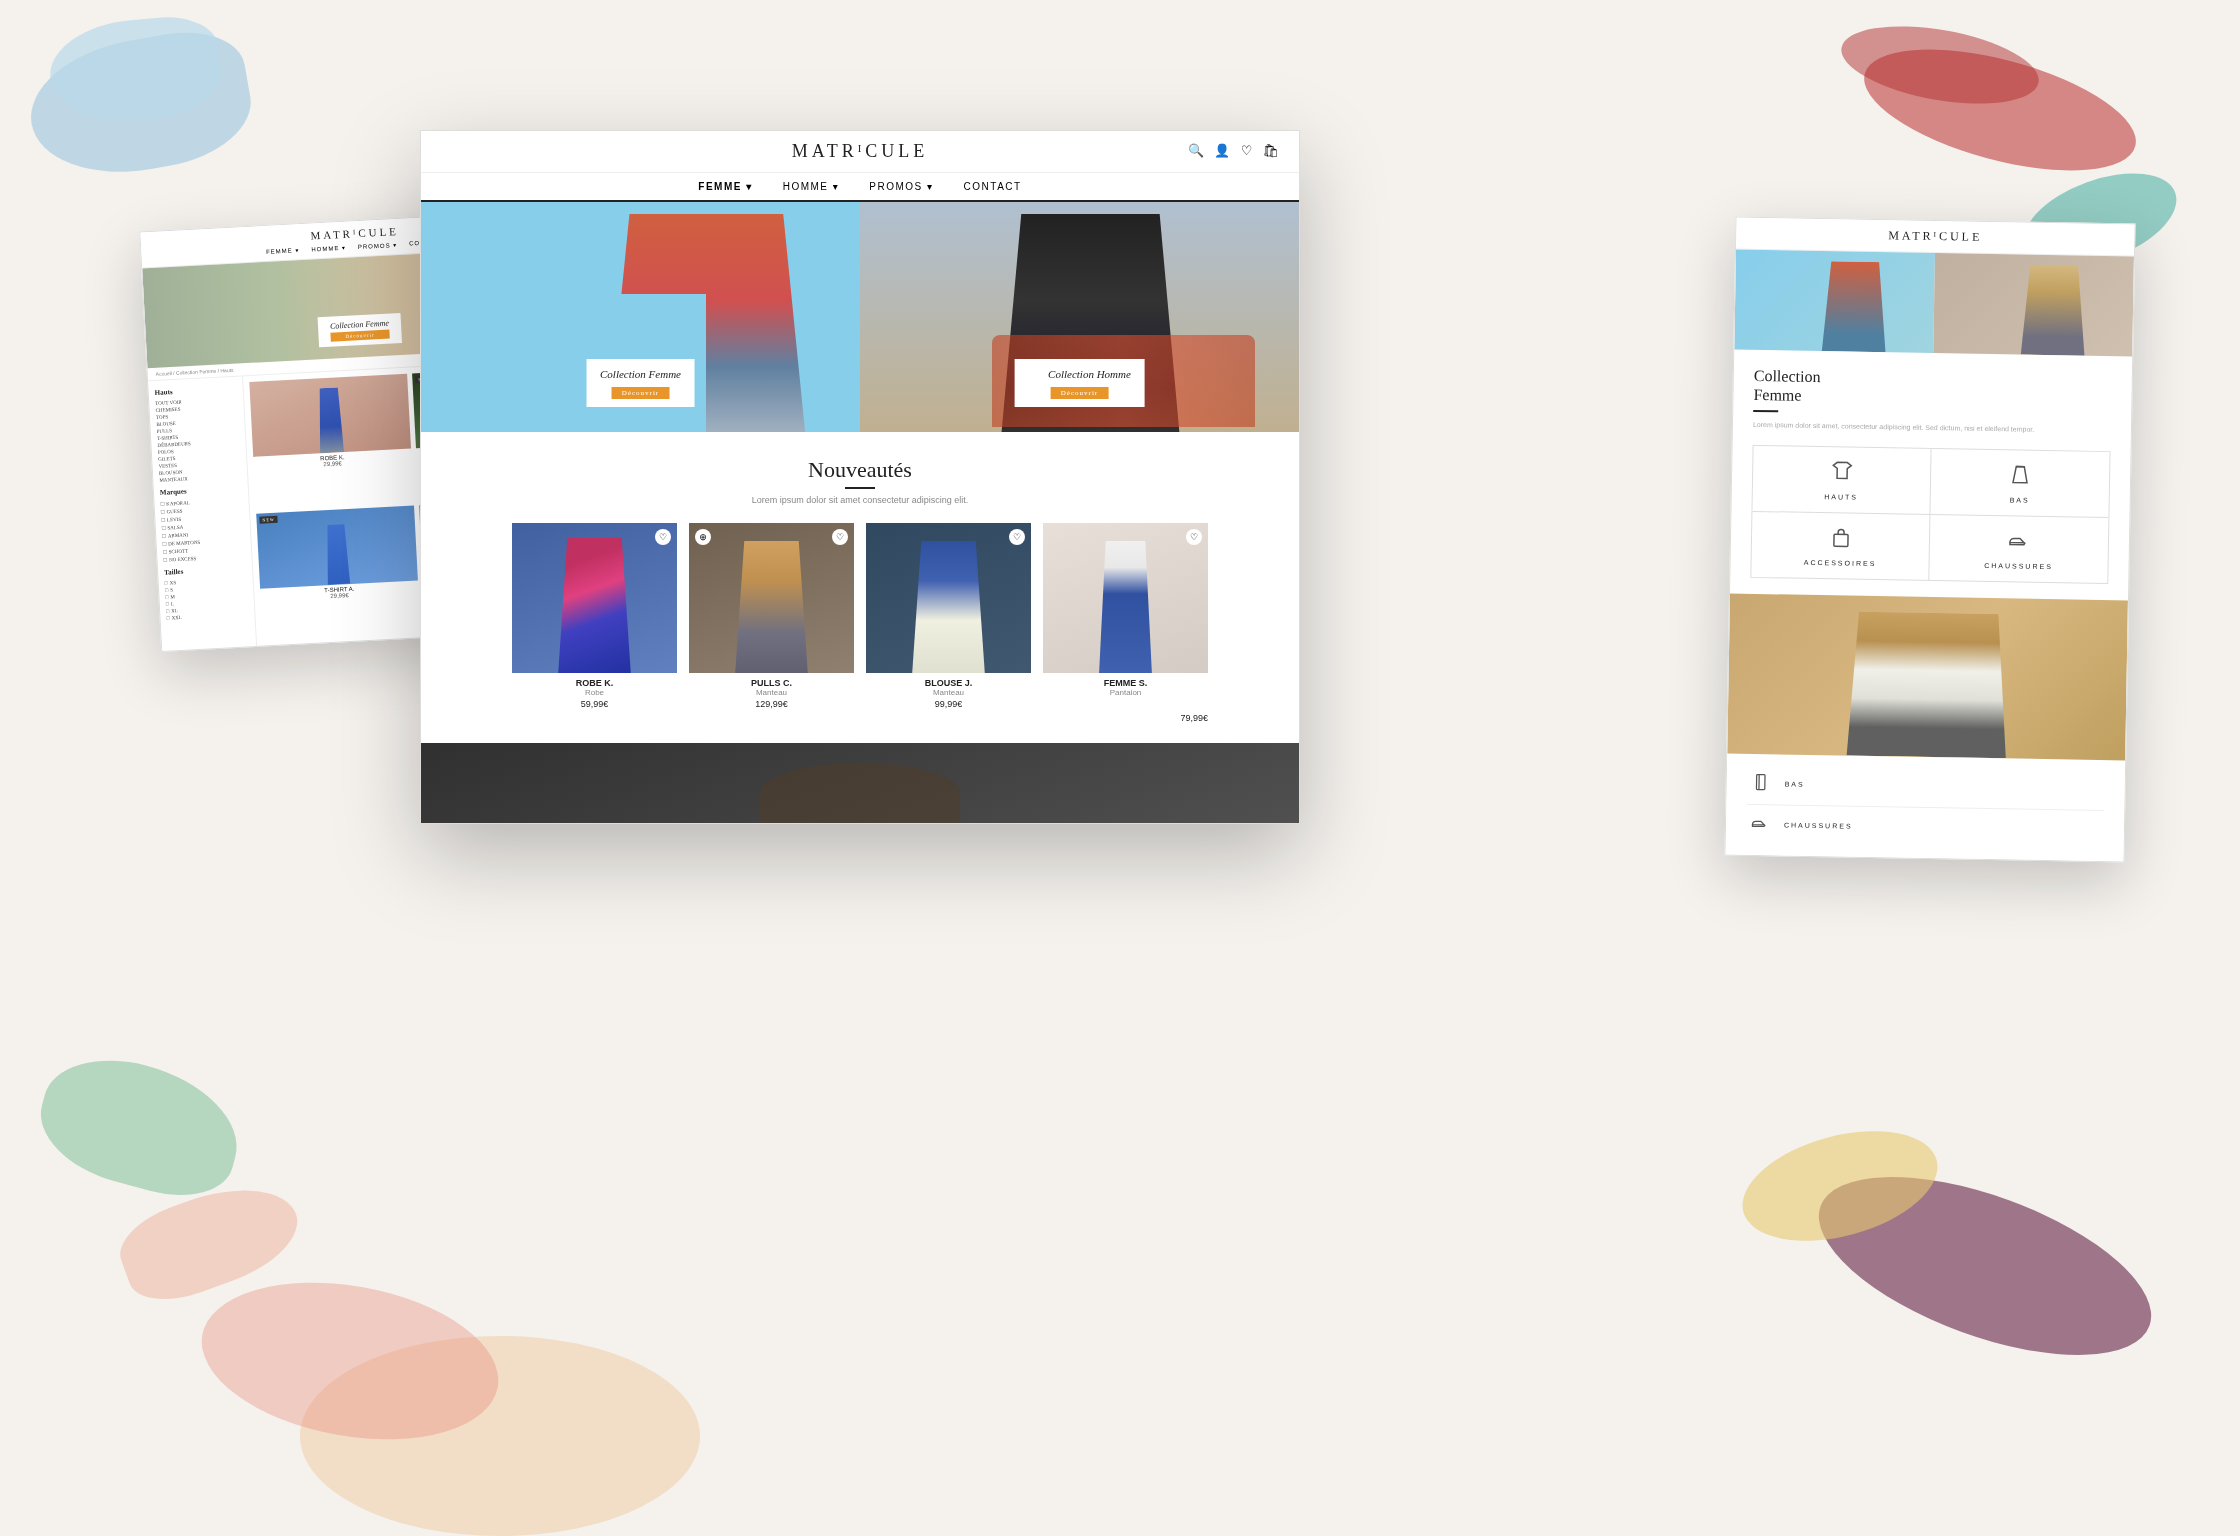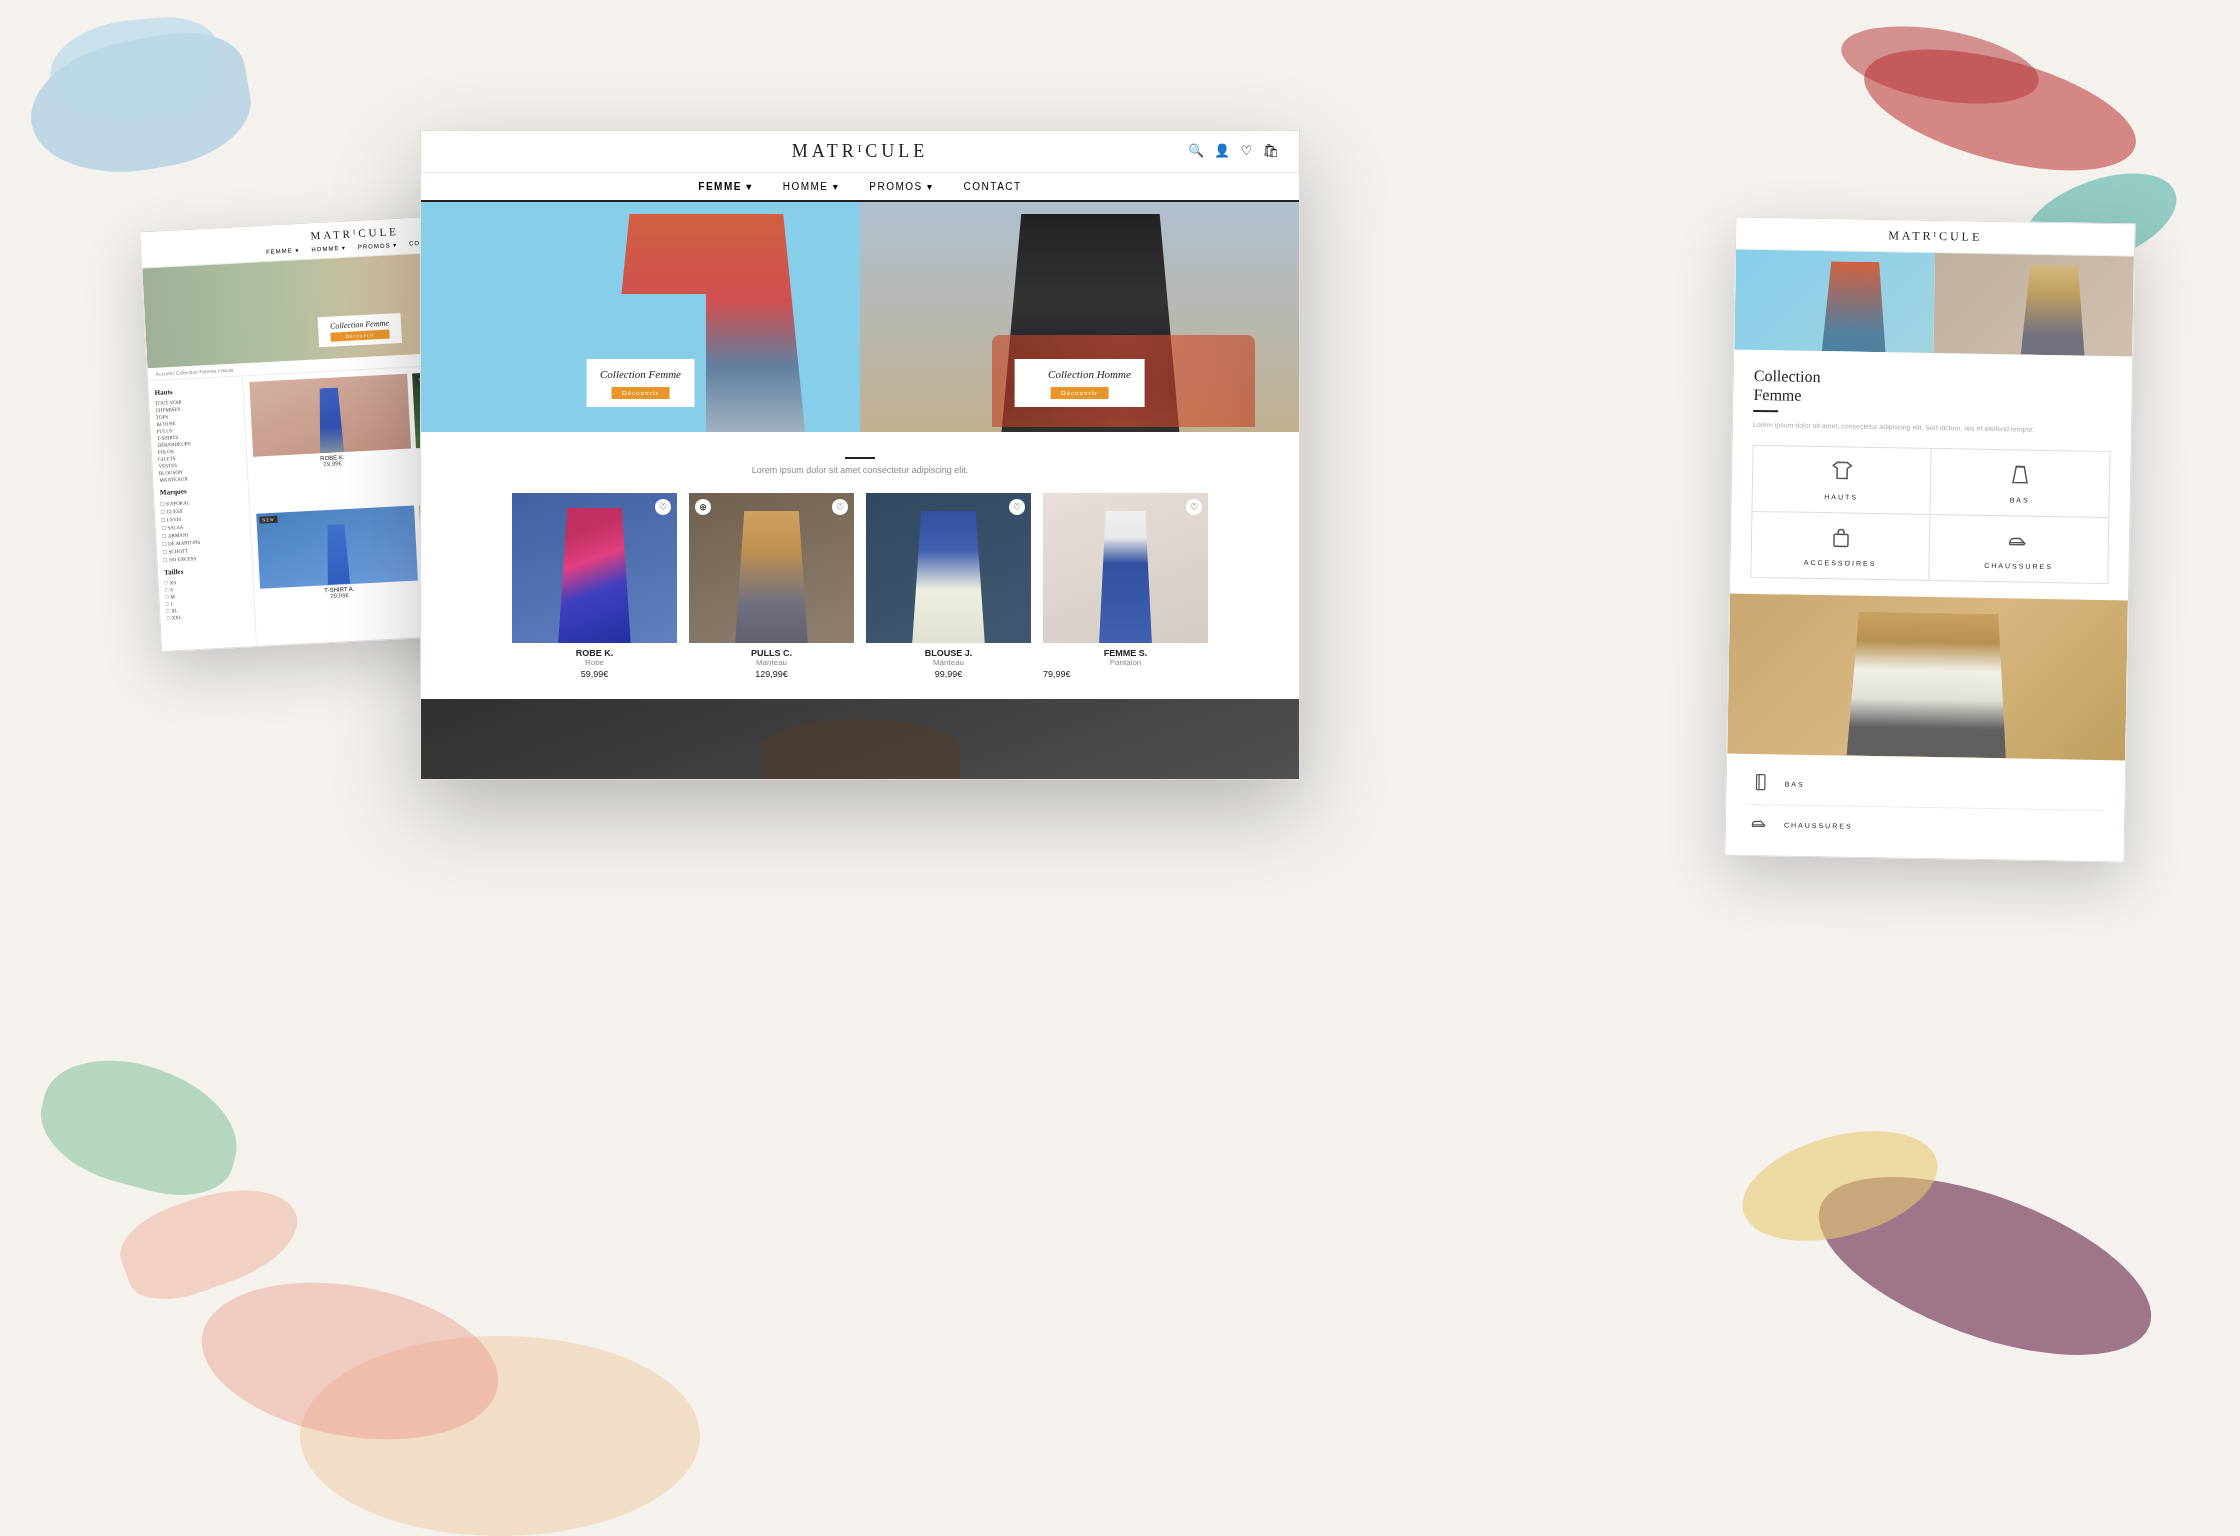--- a/index.html
+++ b/index.html
@@ -360,20 +360,21 @@
           <div style="font-size:11px;font-family:Georgia,serif;color:#222;font-style:italic;line-height:1.3;margin-left:20px;">Collection Homme</div>
           <div style="background:#e8962a;color:white;font-size:7px;padding:2px 10px;margin-top:4px;letter-spacing:1px;display:inline-block;">Découvrir</div>
         </div>
       </div>
 
     </div>
 
     <div style="position:absolute;top:375px;right:0;width:120px;height:100px;background:#7dc4a0;z-index:1;"></div>
 
     <div style="padding:25px 40px 20px;text-align:center;position:relative;z-index:2;background:white;">
+      <div style="font-size:22px;font-family:Georgia,serif;color:#222;margin-bottom:4px;">Nouveautés</div>
       <div style="width:30px;height:2px;background:#222;margin:0 auto 6px;"></div>
       <div style="font-size:9px;color:#888;font-family:Arial,sans-serif;margin-bottom:18px;">Lorem ipsum dolor sit amet consectetur adipiscing elit.</div>
 
       <div style="display:flex;gap:12px;justify-content:center;">
 
         <div style="width:165px;position:relative;">
           <div style="width:100%;height:150px;background:linear-gradient(160deg,#4060a0 0%,#6080c0 100%);position:relative;overflow:hidden;">
             <div style="position:absolute;top:6px;right:6px;width:16px;height:16px;background:white;border-radius:50%;display:flex;align-items:center;justify-content:center;font-size:9px;">♡</div>
 
             <div style="position:absolute;bottom:0;left:50%;transform:translateX(-50%);width:55%;height:90%;background:linear-gradient(160deg,#c03060 20%,#e04080 40%,#4040c0 60%,#2030a0 100%);clip-path:polygon(20% 0%,80% 0%,90% 100%,10% 100%);"></div>
@@ -407,21 +408,21 @@
         </div>
 
         <div style="width:165px;position:relative;">
           <div style="width:100%;height:150px;background:linear-gradient(160deg,#e8e0d8 0%,#d4ccc4 100%);position:relative;overflow:hidden;">
             <div style="position:absolute;top:6px;right:6px;width:16px;height:16px;background:white;border-radius:50%;display:flex;align-items:center;justify-content:center;font-size:9px;">♡</div>
 
             <div style="position:absolute;bottom:0;left:50%;transform:translateX(-50%);width:40%;height:88%;background:linear-gradient(180deg,#f0f0f0 0%,#e8e8e8 20%,#3050a0 40%,#4060b0 100%);clip-path:polygon(20% 0%,80% 0%,90% 100%,10% 100%);"></div>
           </div>
           <div style="font-size:9px;color:#222;margin-top:5px;font-family:Arial,sans-serif;text-align:center;font-weight:bold;">FEMME S.</div>
           <div style="font-size:8px;color:#888;font-family:Liberation Sans, sans-serif;text-align:center;">Pantalon</div>
-          <div style="font-size:9px;color:#222;font-family:Arial,sans-serif;text-align:left;margin-top:2px;">79,99€</div>
+          <div style="font-size:9px;color:#222;font-family:Arial,sans-serif;text-align:right;margin-top:16px;">79,99€</div>
         </div>
 
       </div>
     </div>
 
     <div style="height:80px;background:linear-gradient(160deg,#303030 0%,#505050 100%);display:flex;align-items:flex-end;justify-content:center;overflow:hidden;">
       <div style="width:200px;height:60px;background:rgba(80,60,40,0.5);border-radius:50% 50% 0 0;"></div>
     </div>
 
   </div>

